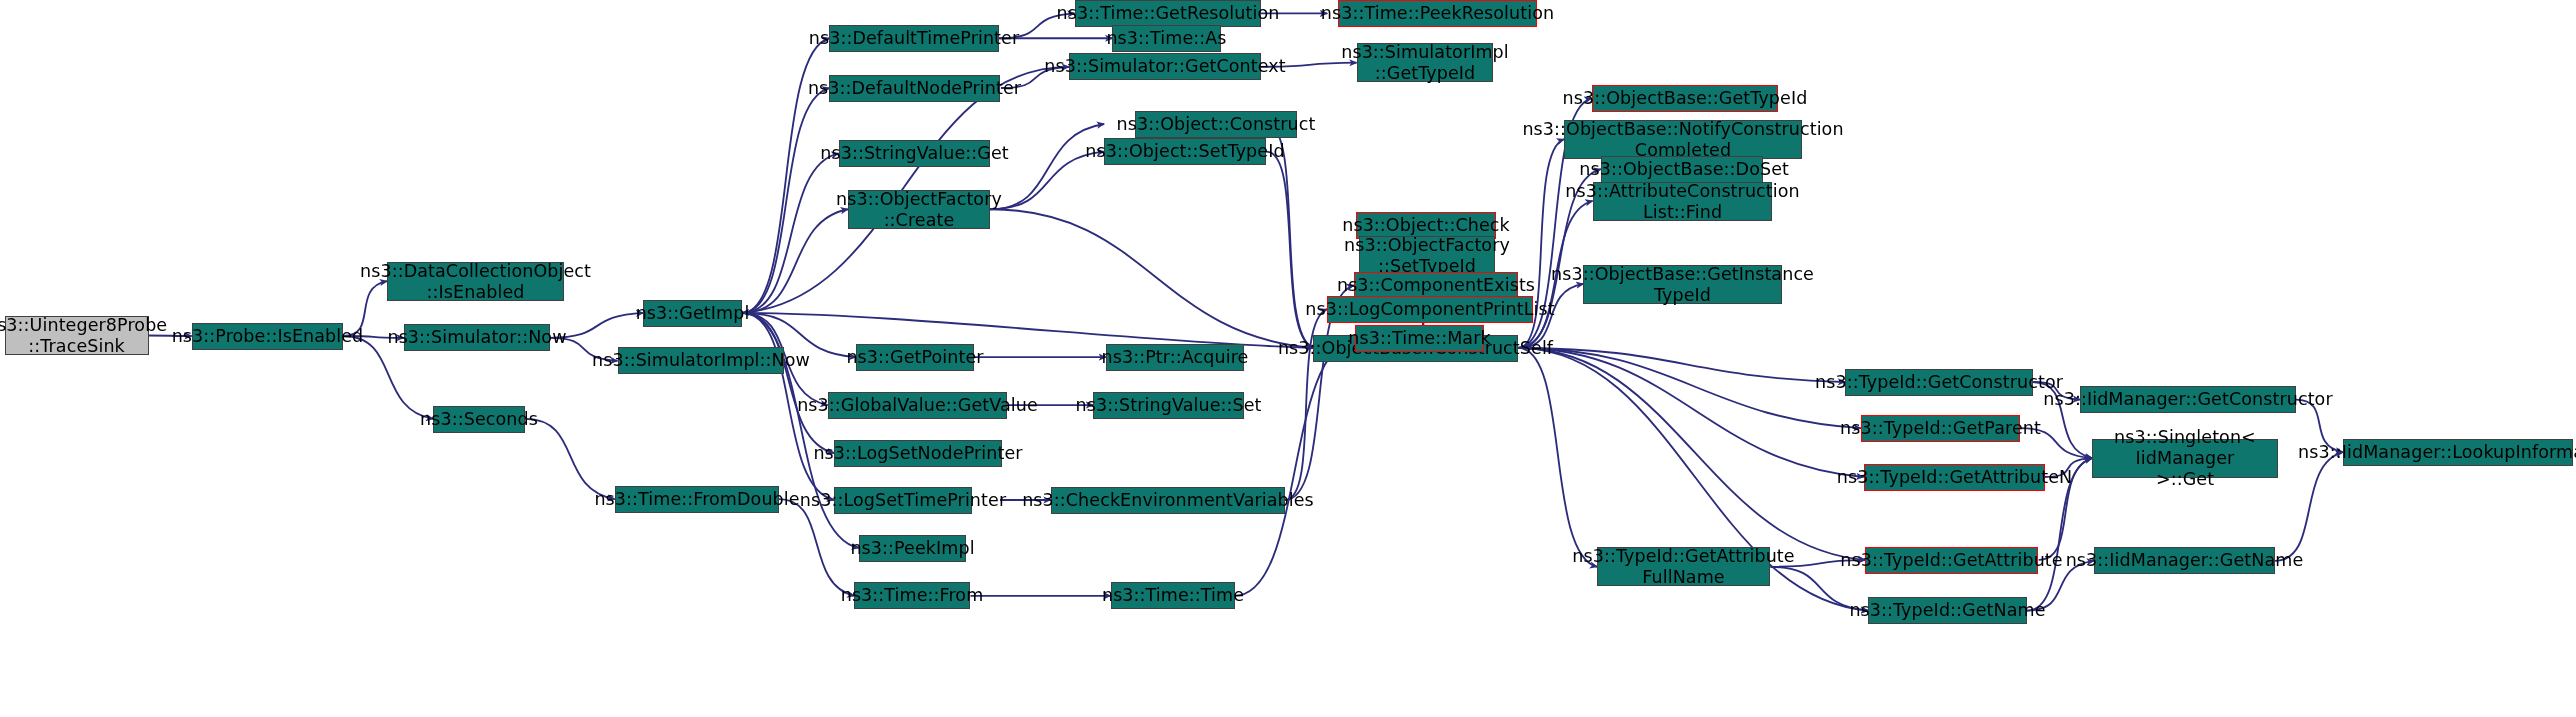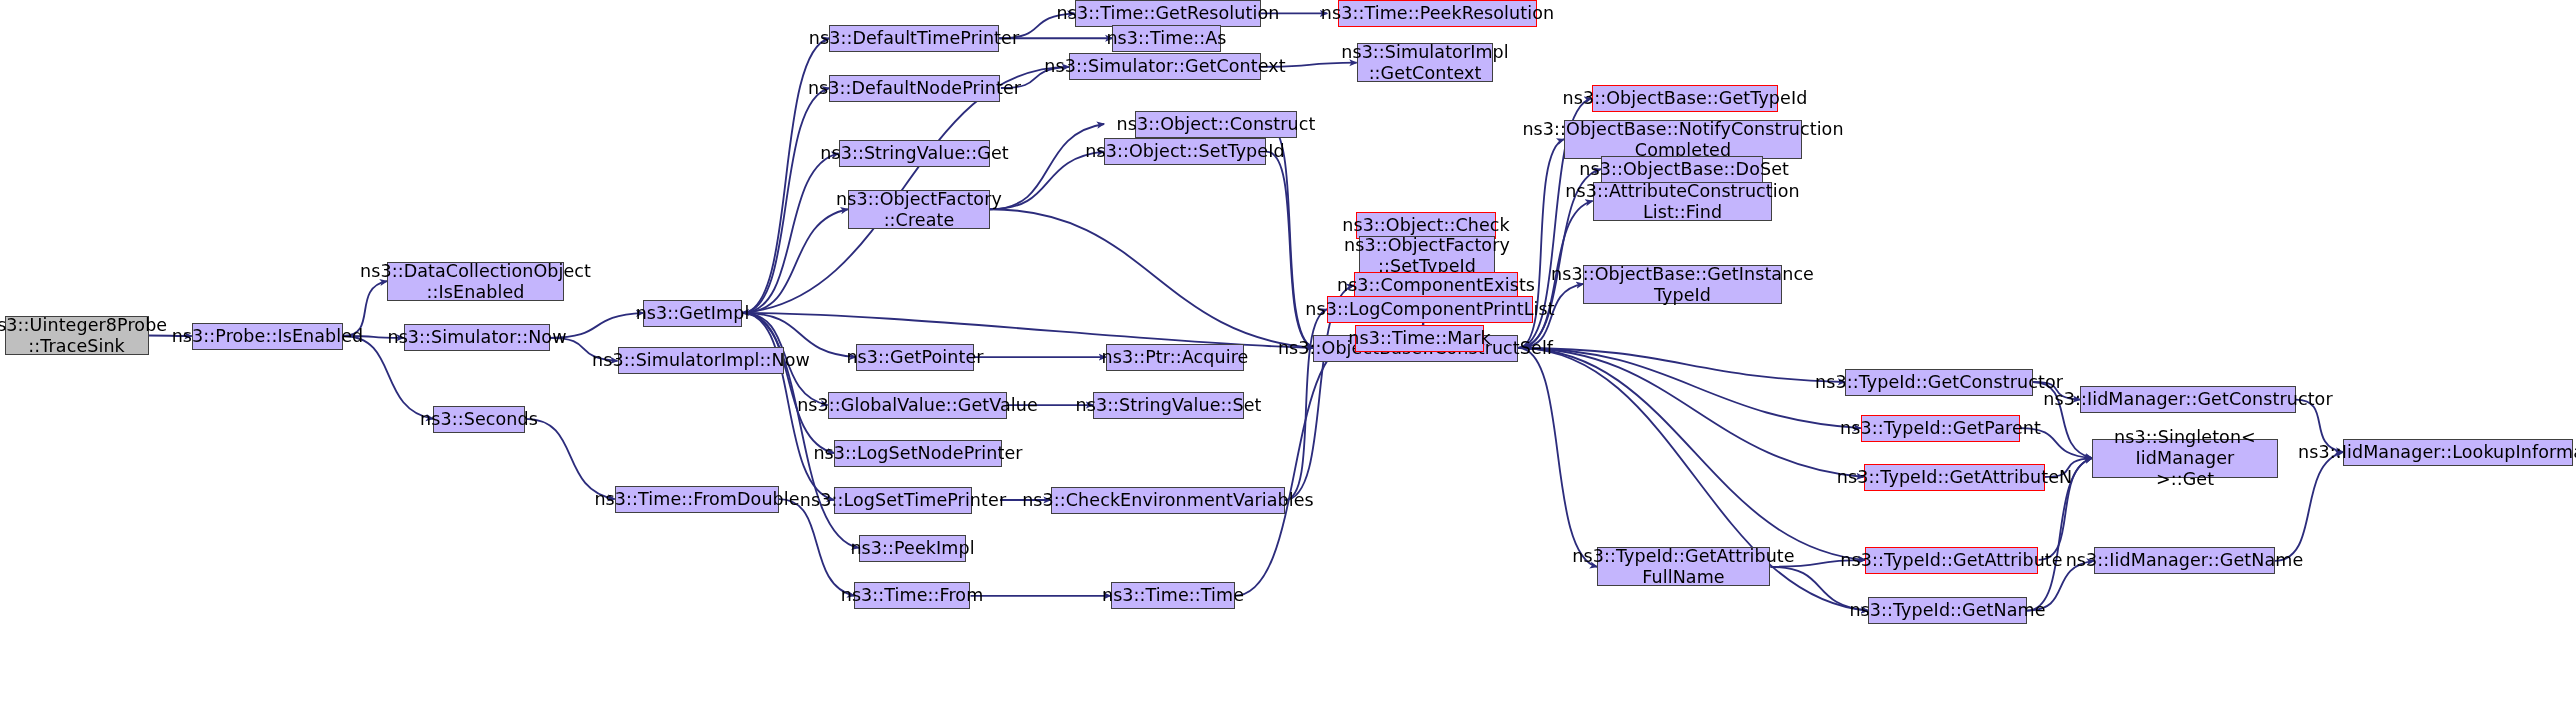--- a/index.html
+++ b/index.html
@@ -1,20 +1,20 @@
 <!DOCTYPE html>
 <html style="font-size:14.7px"><head>
 <meta charset="utf-8">
 <style>
   html,body{margin:0;padding:0;background:#ffffff;}
   #canvas{position:relative;width:2576px;height:718px;background:#ffffff;
           font-family:"DejaVu Sans","Liberation Sans",sans-serif;overflow:hidden;}
   #edges{position:absolute;left:0;top:0;width:2576px;height:718px;}
   .node{position:absolute;box-sizing:border-box;display:flex;align-items:center;
-        justify-content:center;text-align:center;background:#c4b5fd;
+        justify-content:center;text-align:center;background:#0f766e;
         border:0.9px solid #404040;color:#000000;font-size:17.5px;line-height:21px;
         letter-spacing:0.1px;white-space:pre-line;padding:0 3.7px;}
   .node.red{border-color:#ff0000;}
   .node.current{background:#bfbfbf;border:1.8px solid #404040;}
 </style>
 </head>
 <body>
 
 <div id="canvas">
   <svg id="edges" xmlns="http://www.w3.org/2000/svg" viewBox="0 0 2795 779" width="2576" height="718">
@@ -106,21 +106,21 @@
       <div class="node" style="left: 828px; top: 392px; width: 179px; height: 27px;">ns3::GlobalValue::GetValue</div>
       <div class="node" style="left: 834px; top: 440px; width: 168px; height: 27px;">ns3::LogSetNodePrinter</div>
       <div class="node" style="left: 834px; top: 487px; width: 138px; height: 27px;">ns3::LogSetTimePrinter</div>
       <div class="node" style="left: 859px; top: 535px; width: 107px; height: 27px;">ns3::PeekImpl</div>
       <div class="node" style="left: 854px; top: 582px; width: 116px; height: 27px;">ns3::Time::From</div>
       <div class="node" style="left: 1075px; top: 0px; width: 186px; height: 27px;">ns3::Time::GetResolution</div>
       <div class="node red" style="left: 1327px; top: 0px; width: 199px; height: 27px; margin-left: 11px;">ns3::Time::PeekResolution</div>
       <div class="node" style="left: 1112px; top: 25px; width: 109px; height: 27px;">ns3::Time::As</div>
       <div class="node" style="left: 1069px; top: 53px; width: 192px; height: 27px;">ns3::Simulator::GetContext</div>
       <div class="node" style="left: 1357px; top: 43px; width: 136px; height: 39px;">ns3::SimulatorImpl
-::GetContext</div>
+::GetTypeId</div>
       <div class="node" style="left: 1104px; top: 111px; width: 162px; height: 27px; margin-left: 31px;">ns3::Object::Construct</div>
       <div class="node" style="left: 1104px; top: 138px; width: 162px; height: 27px;">ns3::Object::SetTypeId</div>
       <div class="node" style="left: 1106px; top: 344px; width: 138px; height: 27px;">ns3::Ptr::Acquire</div>
       <div class="node" style="left: 1093px; top: 392px; width: 151px; height: 27px;">ns3::StringValue::Set</div>
       <div class="node" style="left: 1051px; top: 487px; width: 234px; height: 27px;">ns3::CheckEnvironmentVariables</div>
       <div class="node" style="left: 1111px; top: 582px; width: 124px; height: 27px;">ns3::Time::Time</div>
       <div class="node" style="left: 1313px; top: 335px; width: 205px; height: 27px;">ns3::ObjectBase::ConstructSelf</div>
       <div class="node red" style="left: 1592px; top: 85px; width: 186px; height: 27px;">ns3::ObjectBase::GetTypeId</div>
       <div class="node" style="left: 1564px; top: 120px; width: 238px; height: 39px;">ns3::ObjectBase::NotifyConstruction
 Completed</div>

